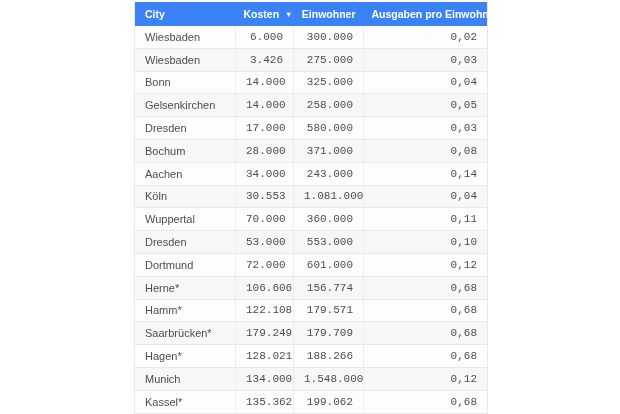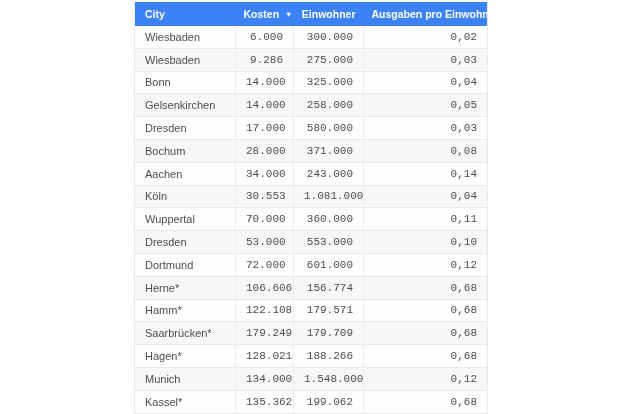--- a/index.html
+++ b/index.html
@@ -98,21 +98,21 @@
     </thead>
     <tbody>
         <tr>
           <td class="city">Wiesbaden</td>
           <td class="num">6.000</td>
           <td class="num">300.000</td>
           <td class="num">0,02</td>
         </tr>
         <tr>
           <td class="city">Wiesbaden</td>
-          <td class="num">9.286</td>
+          <td class="num">3.426</td>
           <td class="num">275.000</td>
           <td class="num">0,03</td>
         </tr>
         <tr>
           <td class="city">Bonn</td>
           <td class="num">14.000</td>
           <td class="num">325.000</td>
           <td class="num">0,04</td>
         </tr>
         <tr>

